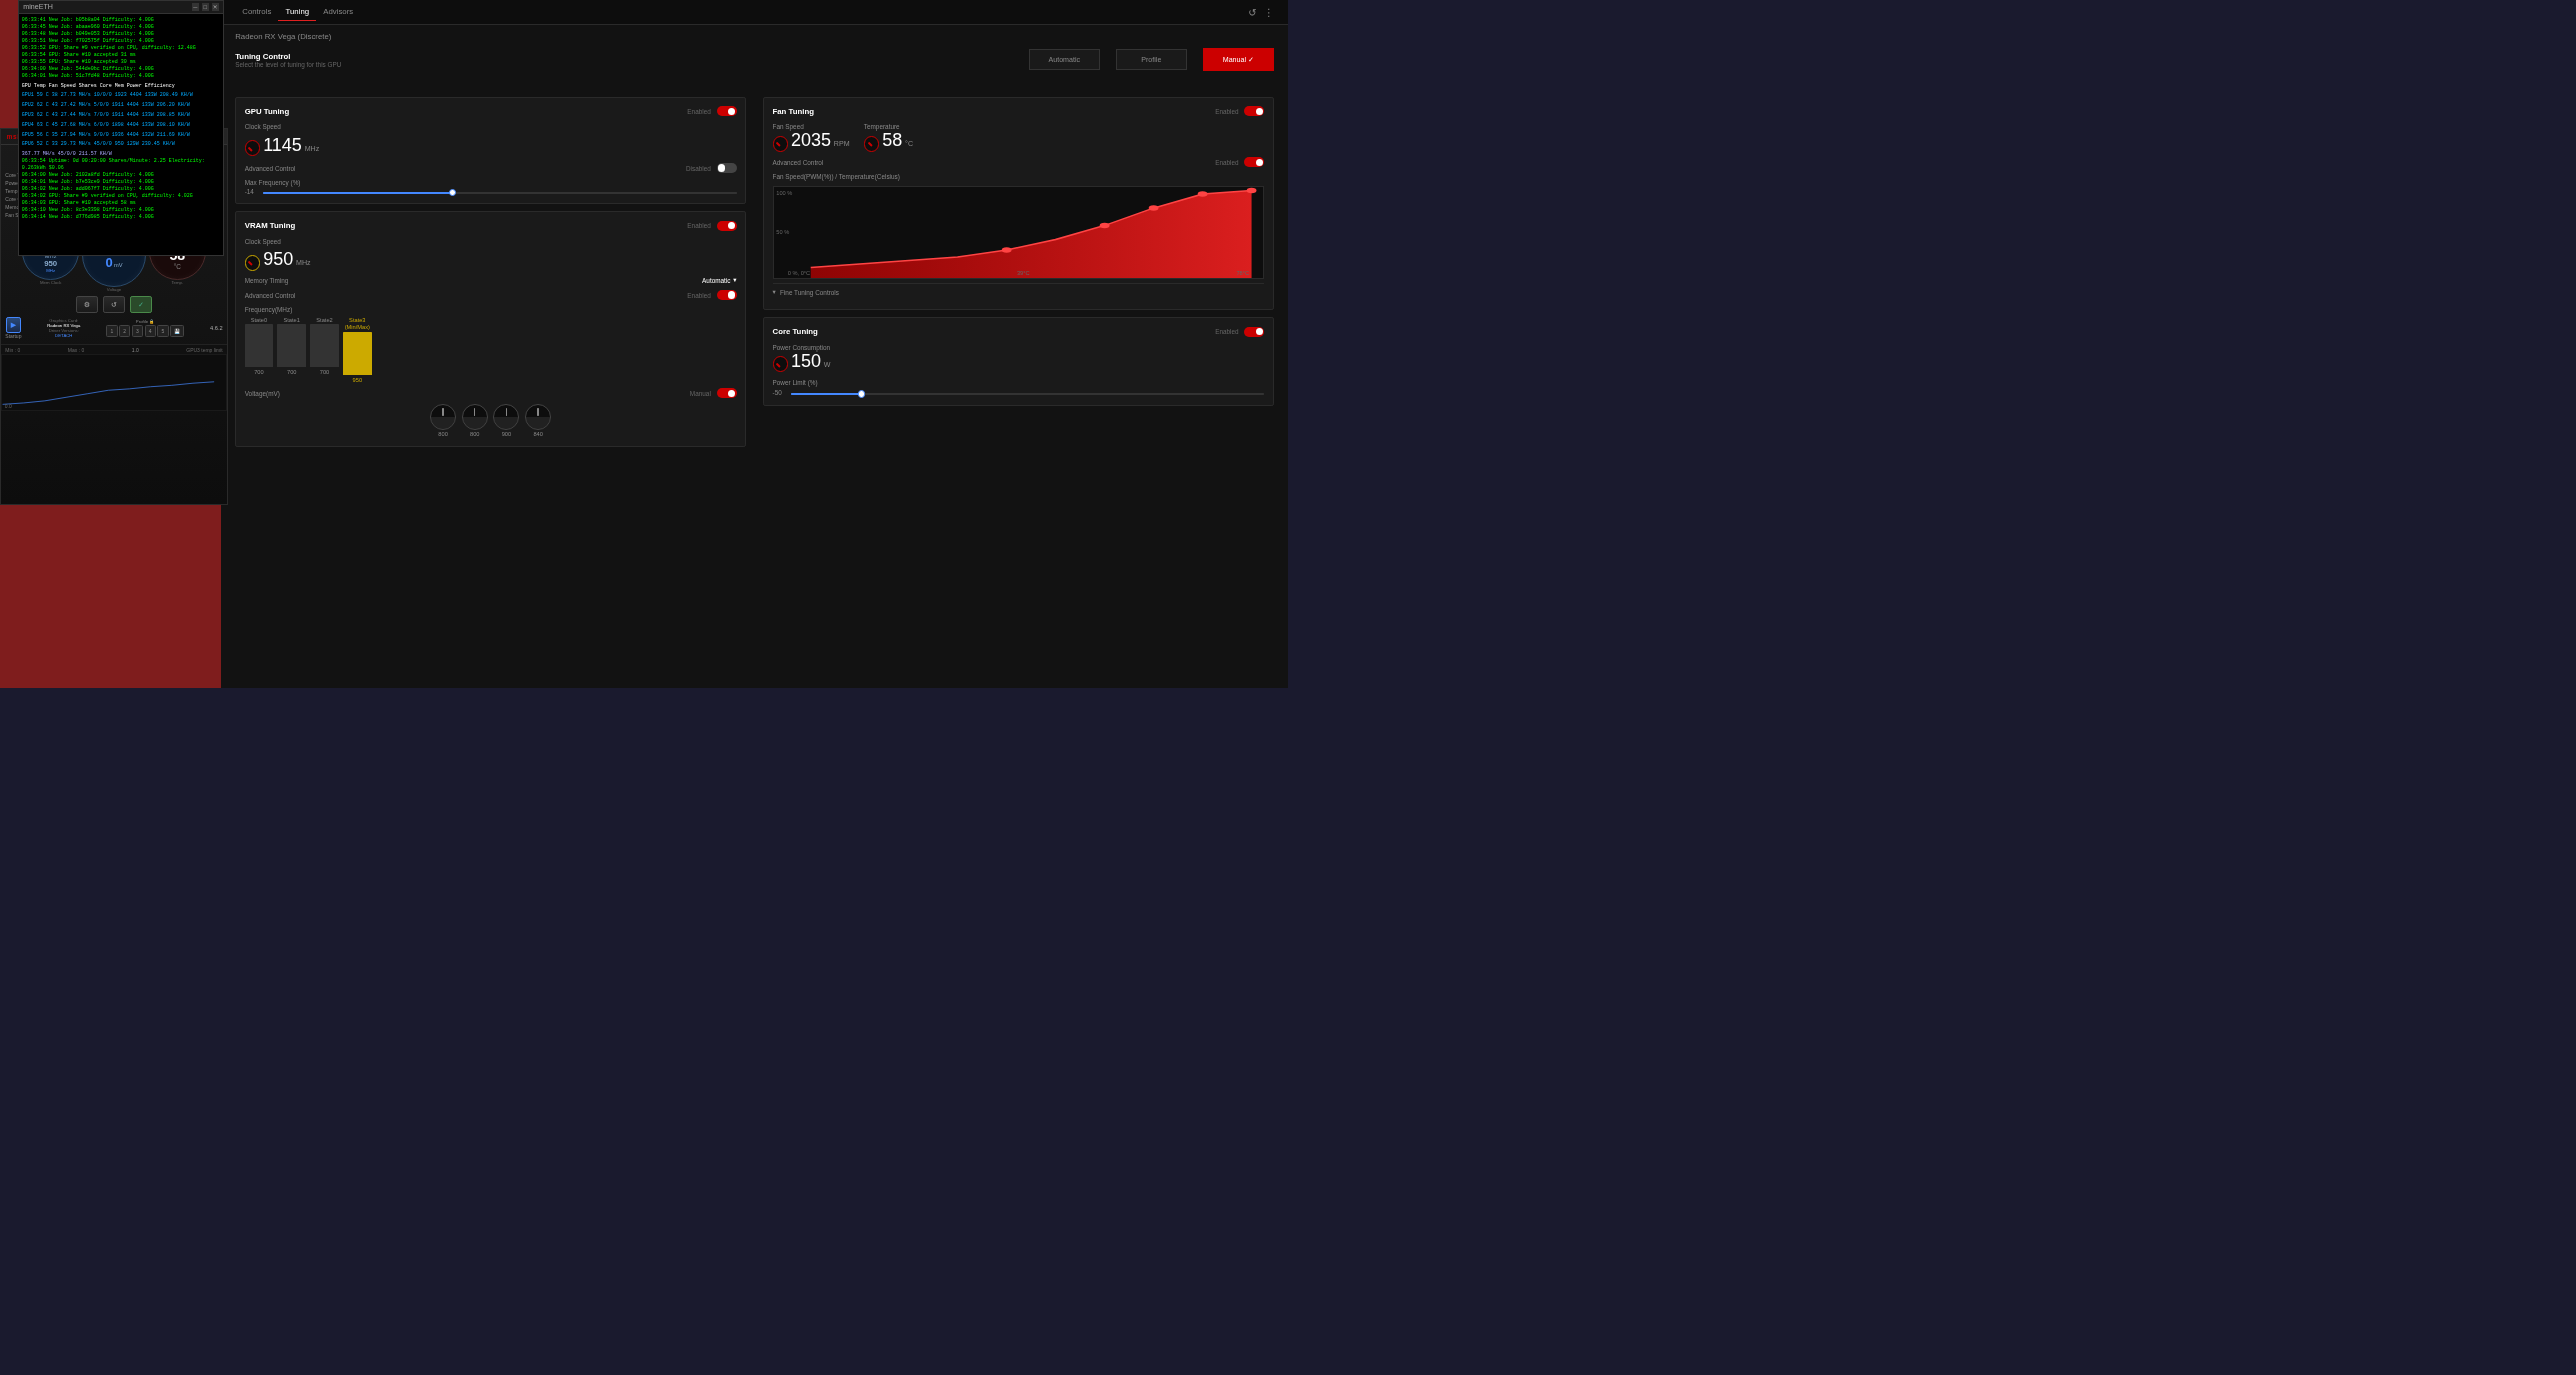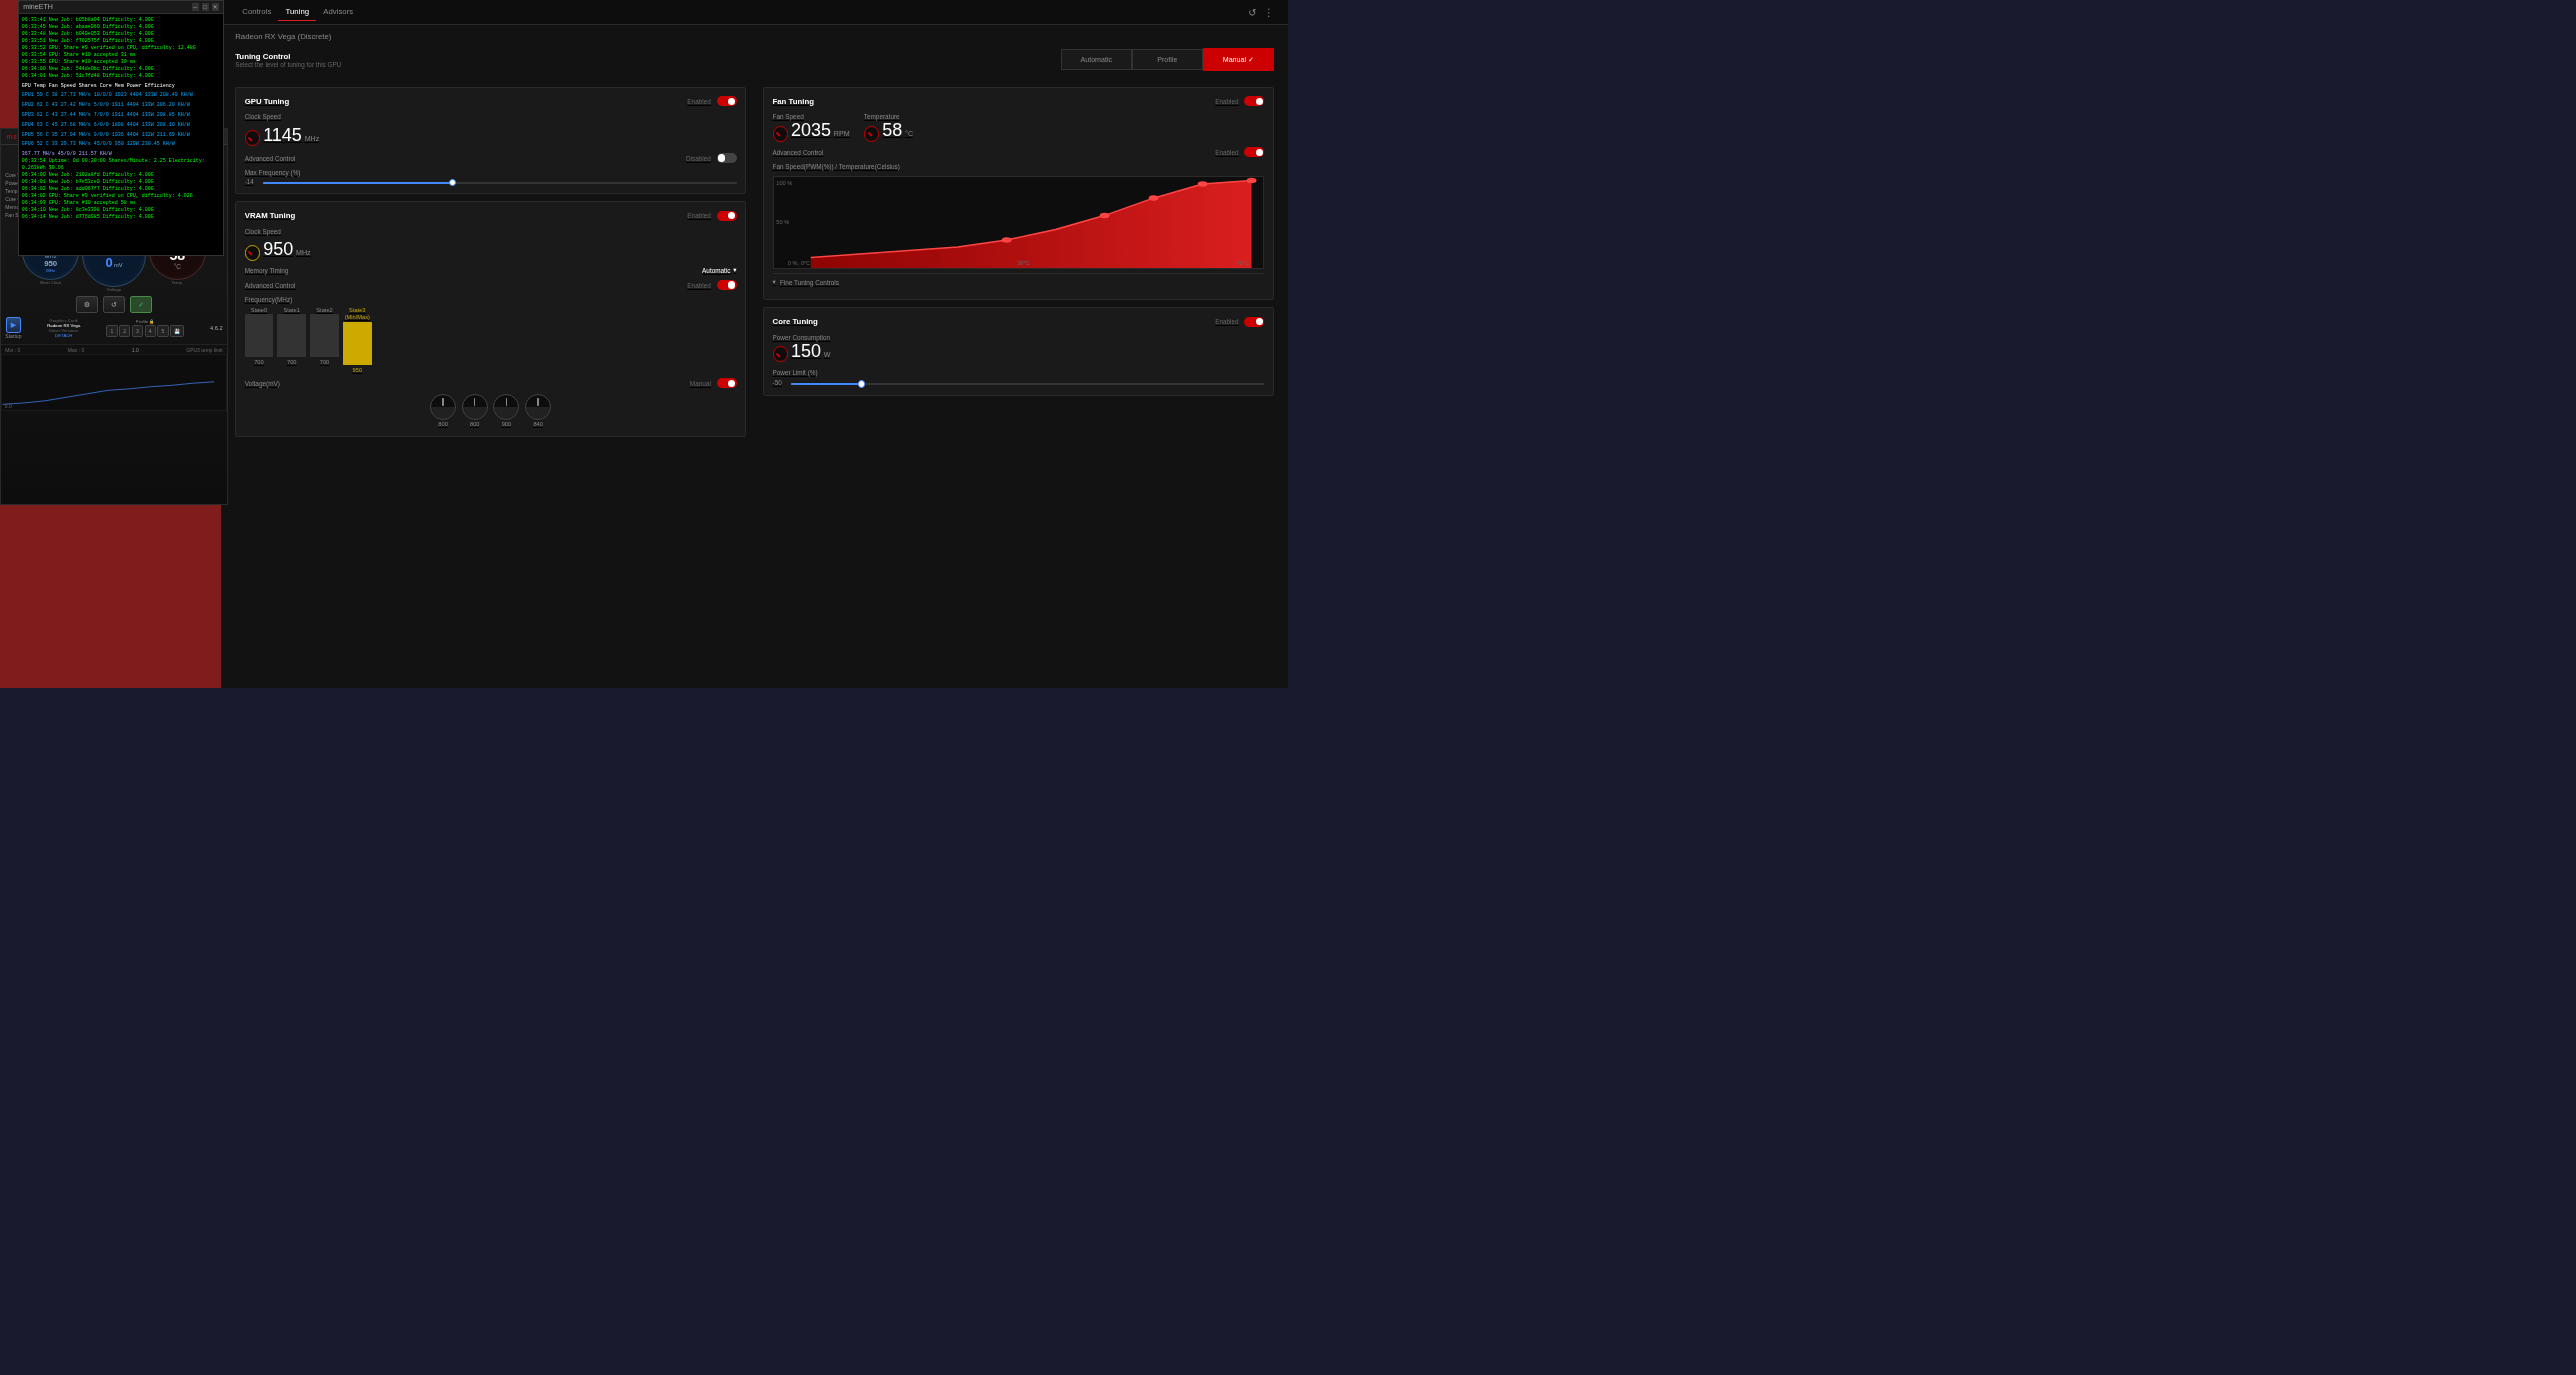--- a/index.html
+++ b/index.html
@@ -320,22 +320,22 @@
 
     .amd-gpu-title {
       color: #888;
       font-size: 7.8px;
       margin-bottom: 7.1px;
     }
 
     .tuning-control-bar {
       display: flex;
       align-items: center;
-      margin-bottom: 16px;
-      gap: 0;
+      margin-bottom: 26px;
+      gap: 16px;
     }
     .tuning-control-label {
       flex: 1;
     }
     .tuning-control-label h3 {
       color: #fff;
       font-size: 7.8px;
       font-weight: 600;
     }
     .tuning-control-label p {
@@ -358,21 +358,20 @@
     .tuning-mode-btn.active {
       background: #cc0000;
       color: #fff;
       border: 0.7px solid #cc0000;
     }
 
     .two-col {
       display: grid;
       grid-template-columns: 1fr 1fr;
       gap: 17px;
-      text-decoration: underline;
     }
 
     .section-card {
       background: #1a1a1a;
       border: 0.7px solid #2a2a2a;
       border-radius: 2.1px;
       padding: 8.5px;
       margin-bottom: 7.1px;
     }
 

